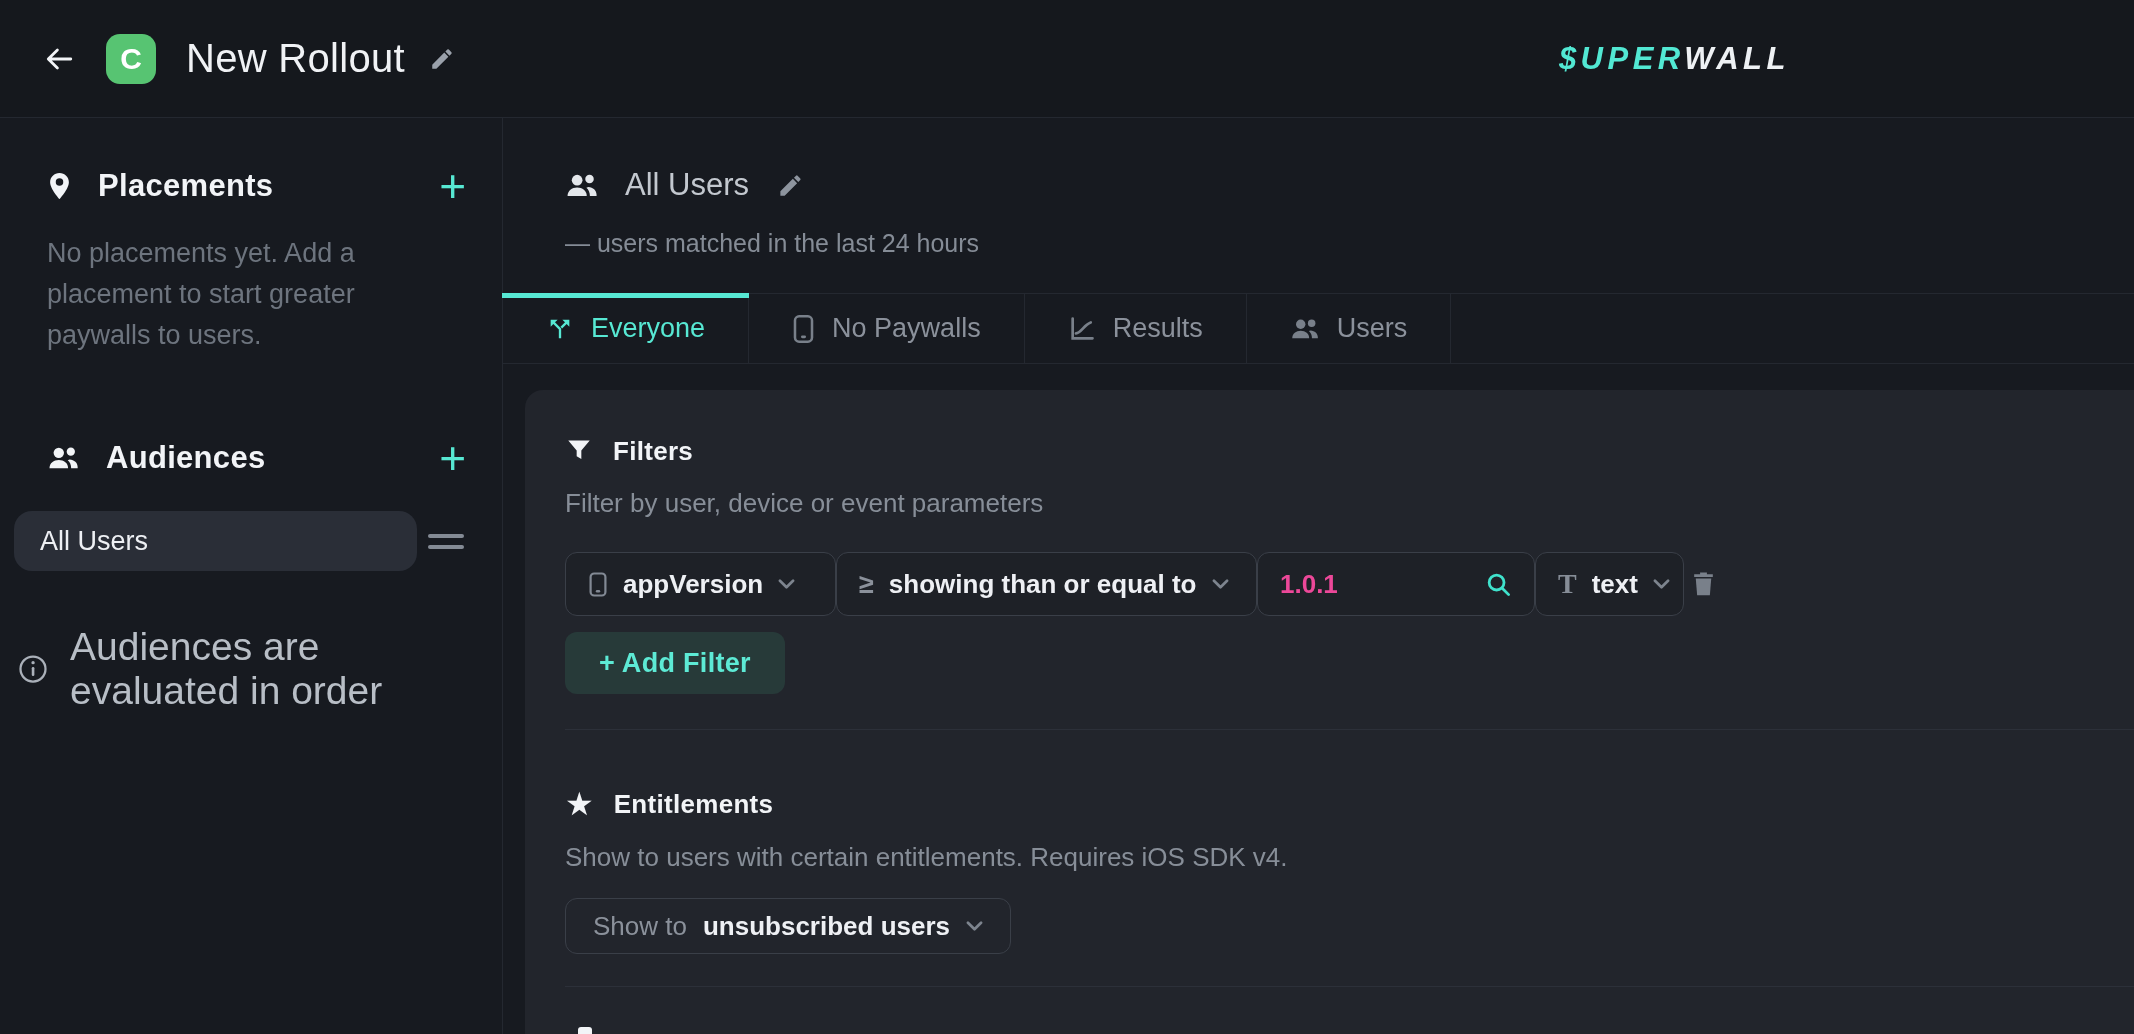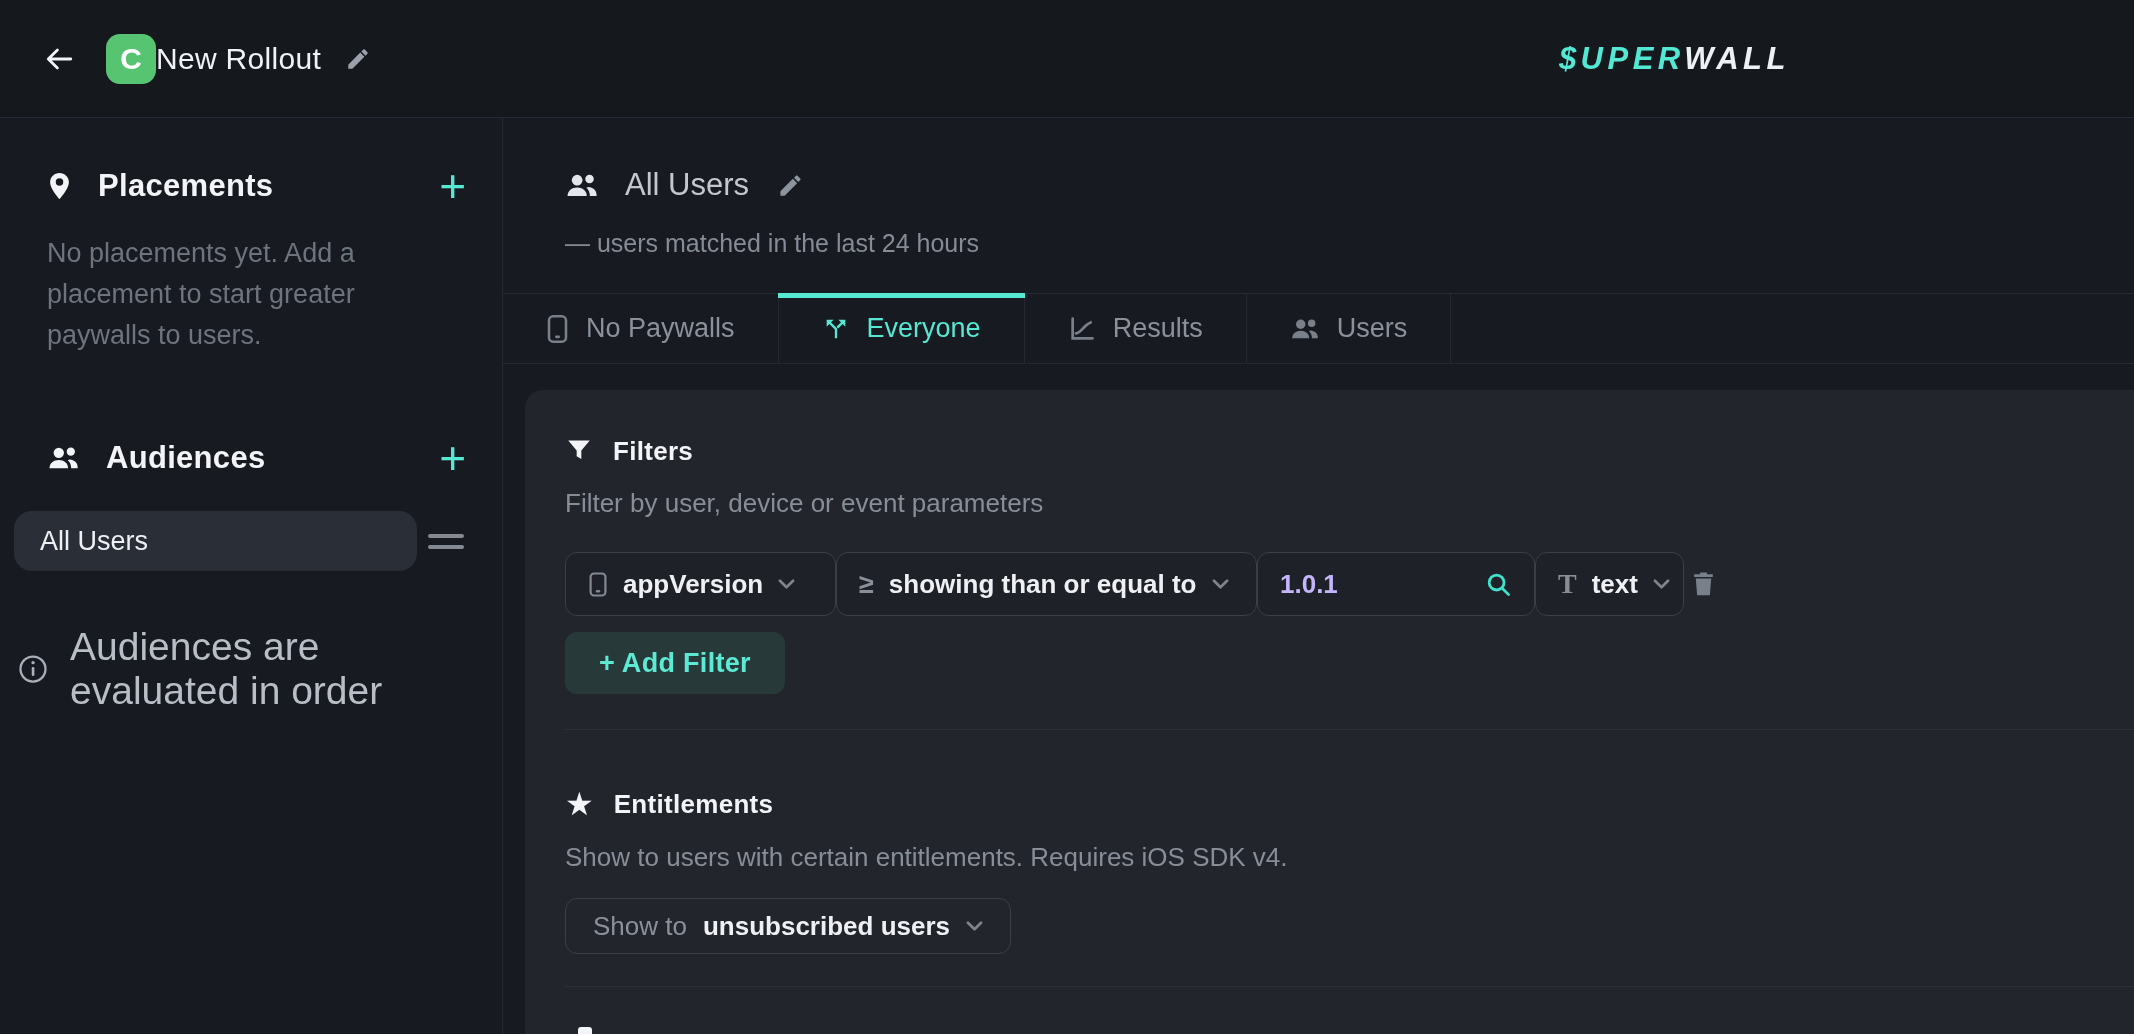--- a/index.html
+++ b/index.html
@@ -17,21 +17,21 @@
     height:118px; display:flex; align-items:center;
     padding-left:36px; border-bottom:1px solid #242830; position:relative;
     background:#15181d;
   }
   .back-btn { width:46px; height:46px; display:flex; align-items:center; justify-content:center; color:#f2f4f7; cursor:pointer; }
   .app-badge {
     width:50px; height:50px; border-radius:14px; margin-left:24px;
     display:flex; align-items:center; justify-content:center;
     font-size:30px; font-weight:700; color:#ffffff; background:#57c472;
   }
-  .topbar-title { font-size:30px; font-weight:500; color:#f0f2f5; letter-spacing:.3px; }
+  .topbar-title { margin-left:30px; font-size:40px; font-weight:500; color:#f0f2f5; letter-spacing:.3px; }
   .edit-ic { margin-left:24px; color:#9aa1ab; }
   .logo { position:absolute; right:344px; top:50%; transform:translateY(-50%);
     font-size:31px; font-weight:700; letter-spacing:4.5px; white-space:nowrap;font-style:italic; }
   .logo-accent { color:#52e8d3; }
   .logo-rest { color:#eef1f4; }
 
   
   .shell { display:flex; height:916px; }
 
   
@@ -94,21 +94,21 @@
   .ctl-ic { color:#828994; flex-shrink:0; }
   .chev { color:#7d848e; flex-shrink:0; }
   .w-prop { width:271px; }
   .w-op { width:421px; }
   .w-val { width:278px; justify-content:space-between; cursor:text; }
   .w-type { width:149px; }
   .gte-sym { font-size:27px; font-weight:700; color:#8b919b; }
   .t-sym { font-family:"Liberation Serif","DejaVu Serif",serif; font-size:28px; font-weight:700; color:#868d97; }
   .val-input {
     background:transparent; border:none; outline:none; width:170px;
-    font:600 26px "Liberation Sans","DejaVu Sans",sans-serif; color:#c4b5fd;
+    font:600 26px "Liberation Sans","DejaVu Sans",sans-serif; color:#ec4899;
   }
   .search-ic { color:#3fe2cc; }
   .trash-btn { color:#79808a; margin-left:7px; cursor:pointer; }
 
   .add-filter {
     margin-top:16px; height:62px; padding:0 34px; border:none; border-radius:12px;
     background:#273a39; color:#5dead5; font:700 27px "Liberation Sans","DejaVu Sans",sans-serif;
     display:inline-flex; align-items:center; cursor:pointer; letter-spacing:.3px;
   }
 
@@ -257,35 +257,35 @@
         <span class="mh-edit">
           <svg width="27" height="27">
               <use href="#i-pencil" class="ic"></use>
             </svg>
         </span>
       </div>
       <div class="mh-sub">— users matched in the last 24 hours</div>
     </div>
 
     <nav class="tabs">
+      <div class="tab active">
+        <span class="tab-ic">
+          <svg width="28" height="28">
+              <use href="#i-split" class="ic"></use>
+            </svg>
+        </span>
+        <span>Everyone</span>
+      </div>
       <div class="tab">
         <span class="tab-ic">
           <svg width="23" height="30">
               <use href="#i-phone" class="ic"></use>
             </svg>
         </span>
         <span>No Paywalls</span>
-      </div>
-      <div class="tab active">
-        <span class="tab-ic">
-          <svg width="28" height="28">
-              <use href="#i-split" class="ic"></use>
-            </svg>
-        </span>
-        <span>Everyone</span>
       </div>
       <div class="tab">
         <span class="tab-ic">
           <svg width="28" height="28">
               <use href="#i-chart" class="ic"></use>
             </svg>
         </span>
         <span>Results</span>
       </div>
       <div class="tab">

